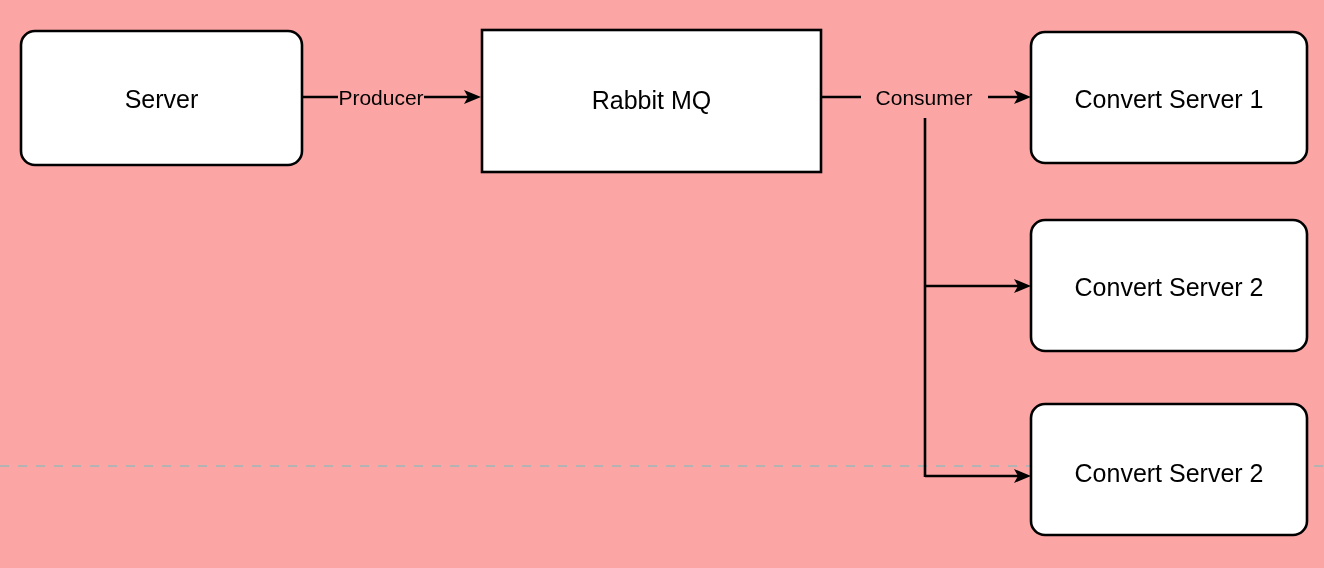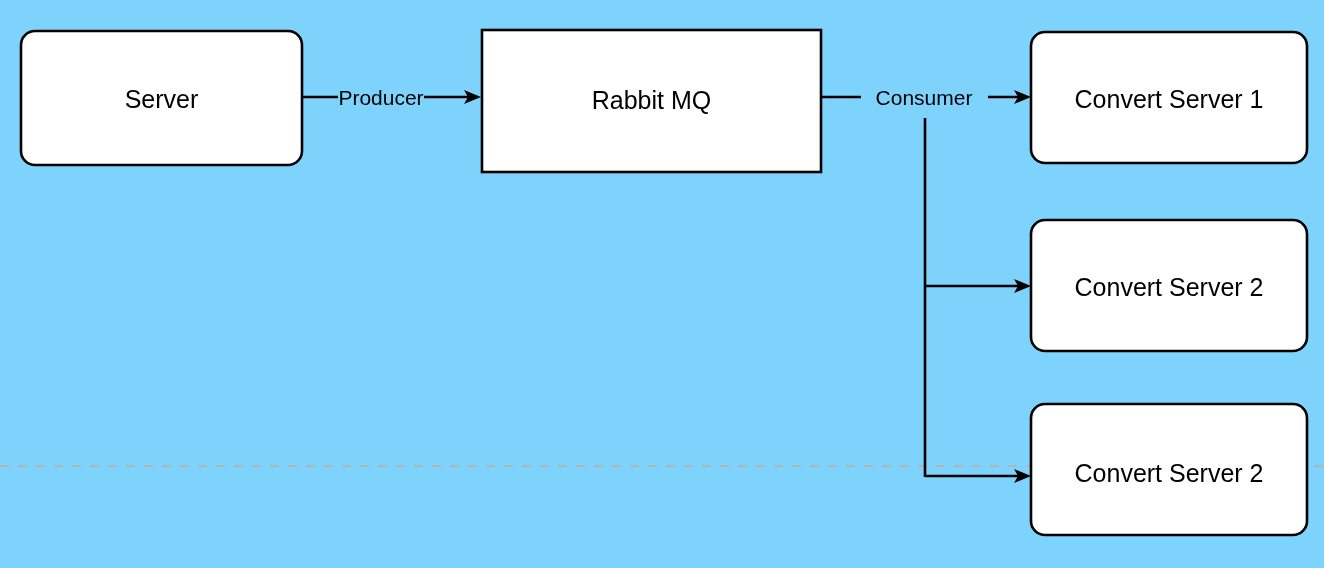--- a/index.html
+++ b/index.html
@@ -7,21 +7,21 @@
     padding: 0;
     background: #ffffff;
   }
   body {
     font-family: "Liberation Sans", sans-serif;
   }
   #canvas {
     position: relative;
     width: 1324px;
     height: 568px;
-    background: #7dd3fc;
+    background: #fca5a5;
     overflow: hidden;
   }
   #diagram-svg {
     position: absolute;
     top: 0;
     left: 0;
     width: 1324px;
     height: 568px;
   }
   .node-box {

